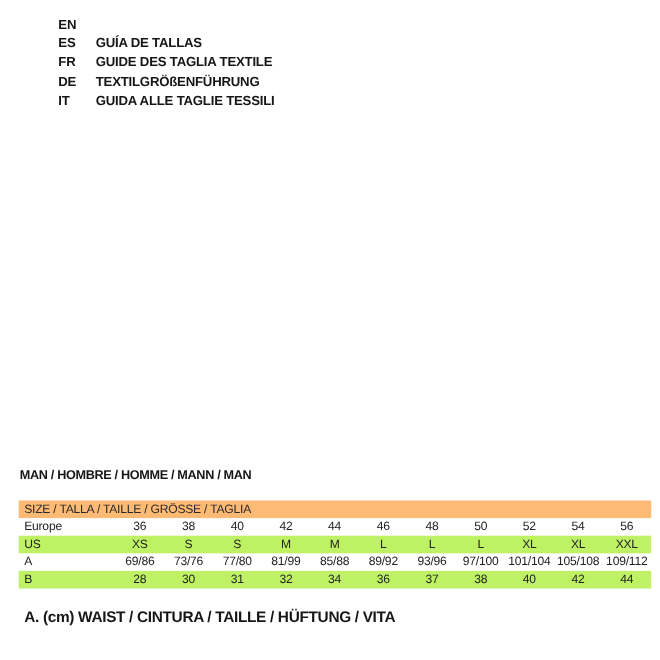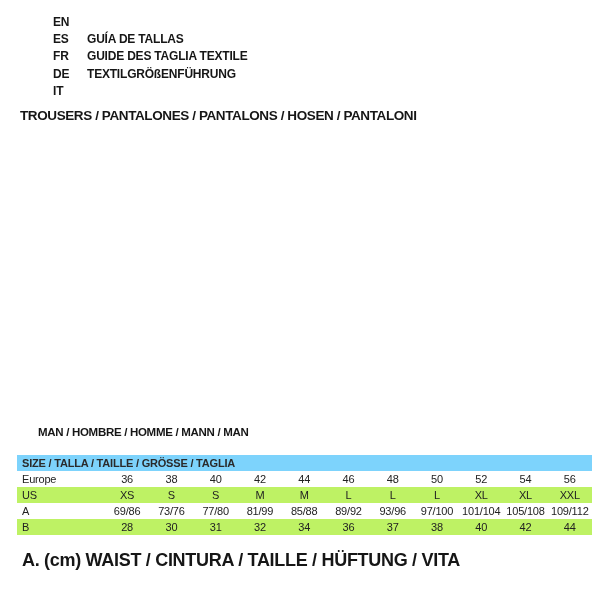--- a/index.html
+++ b/index.html
@@ -15,35 +15,35 @@
   
   .heading{
     position:absolute;left:20px;top:108px;font-size:13.5px;font-weight:bold;
     letter-spacing:-0.4px;white-space:nowrap;
   }
   
   .figure{position:absolute;left:415px;top:0;width:185px;height:400px;}
   
   .section-title{
     position:absolute;left:18px;top:426px;font-size:11.5px;font-weight:bold;
-    letter-spacing:-0.3px;white-space:nowrap;margin-left:20px;
+    letter-spacing:-0.3px;white-space:nowrap;
   }
   
   .size-table{position:absolute;left:17px;top:455px;width:575px;font-size:11px;}
   .thead{
-    height:16px;line-height:16px;background:#7dd3fc;padding-left:5px;
-    font-weight:bold;letter-spacing:-0.2px;color:#2a2a2a;
+    height:16px;line-height:16px;background:#fdba74;padding-left:5px;
+    font-weight:normal;letter-spacing:-0.2px;color:#2a2a2a;
   }
   .trow{display:flex;height:16px;align-items:center;color:#222;}
   .trow.alt{background:#bef264;}
   .tlabel{width:83px;padding-left:5px;letter-spacing:-0.2px;}
   .tcell{flex:1;text-align:center;letter-spacing:-0.2px;}
   
   .notes{position:absolute;left:22px;top:552px;}
-  .note-line{font-size:18px;font-weight:bold;letter-spacing:-0.3px;line-height:17.5px;white-space:nowrap;}
+  .note-line{font-size:14px;font-weight:bold;letter-spacing:-0.3px;line-height:17.5px;white-space:nowrap;}
 </style>
 </head>
 <body>
 
 <div class="page">
 
   <div class="lang-block">
     <div class="lang-row">
       <span class="lang-code">EN</span>
     </div>
@@ -54,24 +54,24 @@
     <div class="lang-row">
       <span class="lang-code">FR</span>
       <span class="lang-label">GUIDE DES TAGLIA TEXTILE</span>
     </div>
     <div class="lang-row">
       <span class="lang-code">DE</span>
       <span class="lang-label">TEXTILGRÖßENFÜHRUNG</span>
     </div>
     <div class="lang-row">
       <span class="lang-code">IT</span>
+      <span class="lang-label">GUIDA ALLE TAGLIE TESSILI</span>
     </div>
   </div>
 
-  <div class="heading">TROUSERS / PANTALONES / PANTALONS / HOSEN / PANTALONI</div>
 
 
   <div class="section-title">MAN / HOMBRE / HOMME / MANN / MAN</div>
 
   <div class="size-table">
     <div class="thead">SIZE / TALLA / TAILLE / GRÖSSE / TAGLIA</div>
 
     <div class="trow">
       <div class="tlabel">Europe</div>
       <div class="tcell">36</div>

